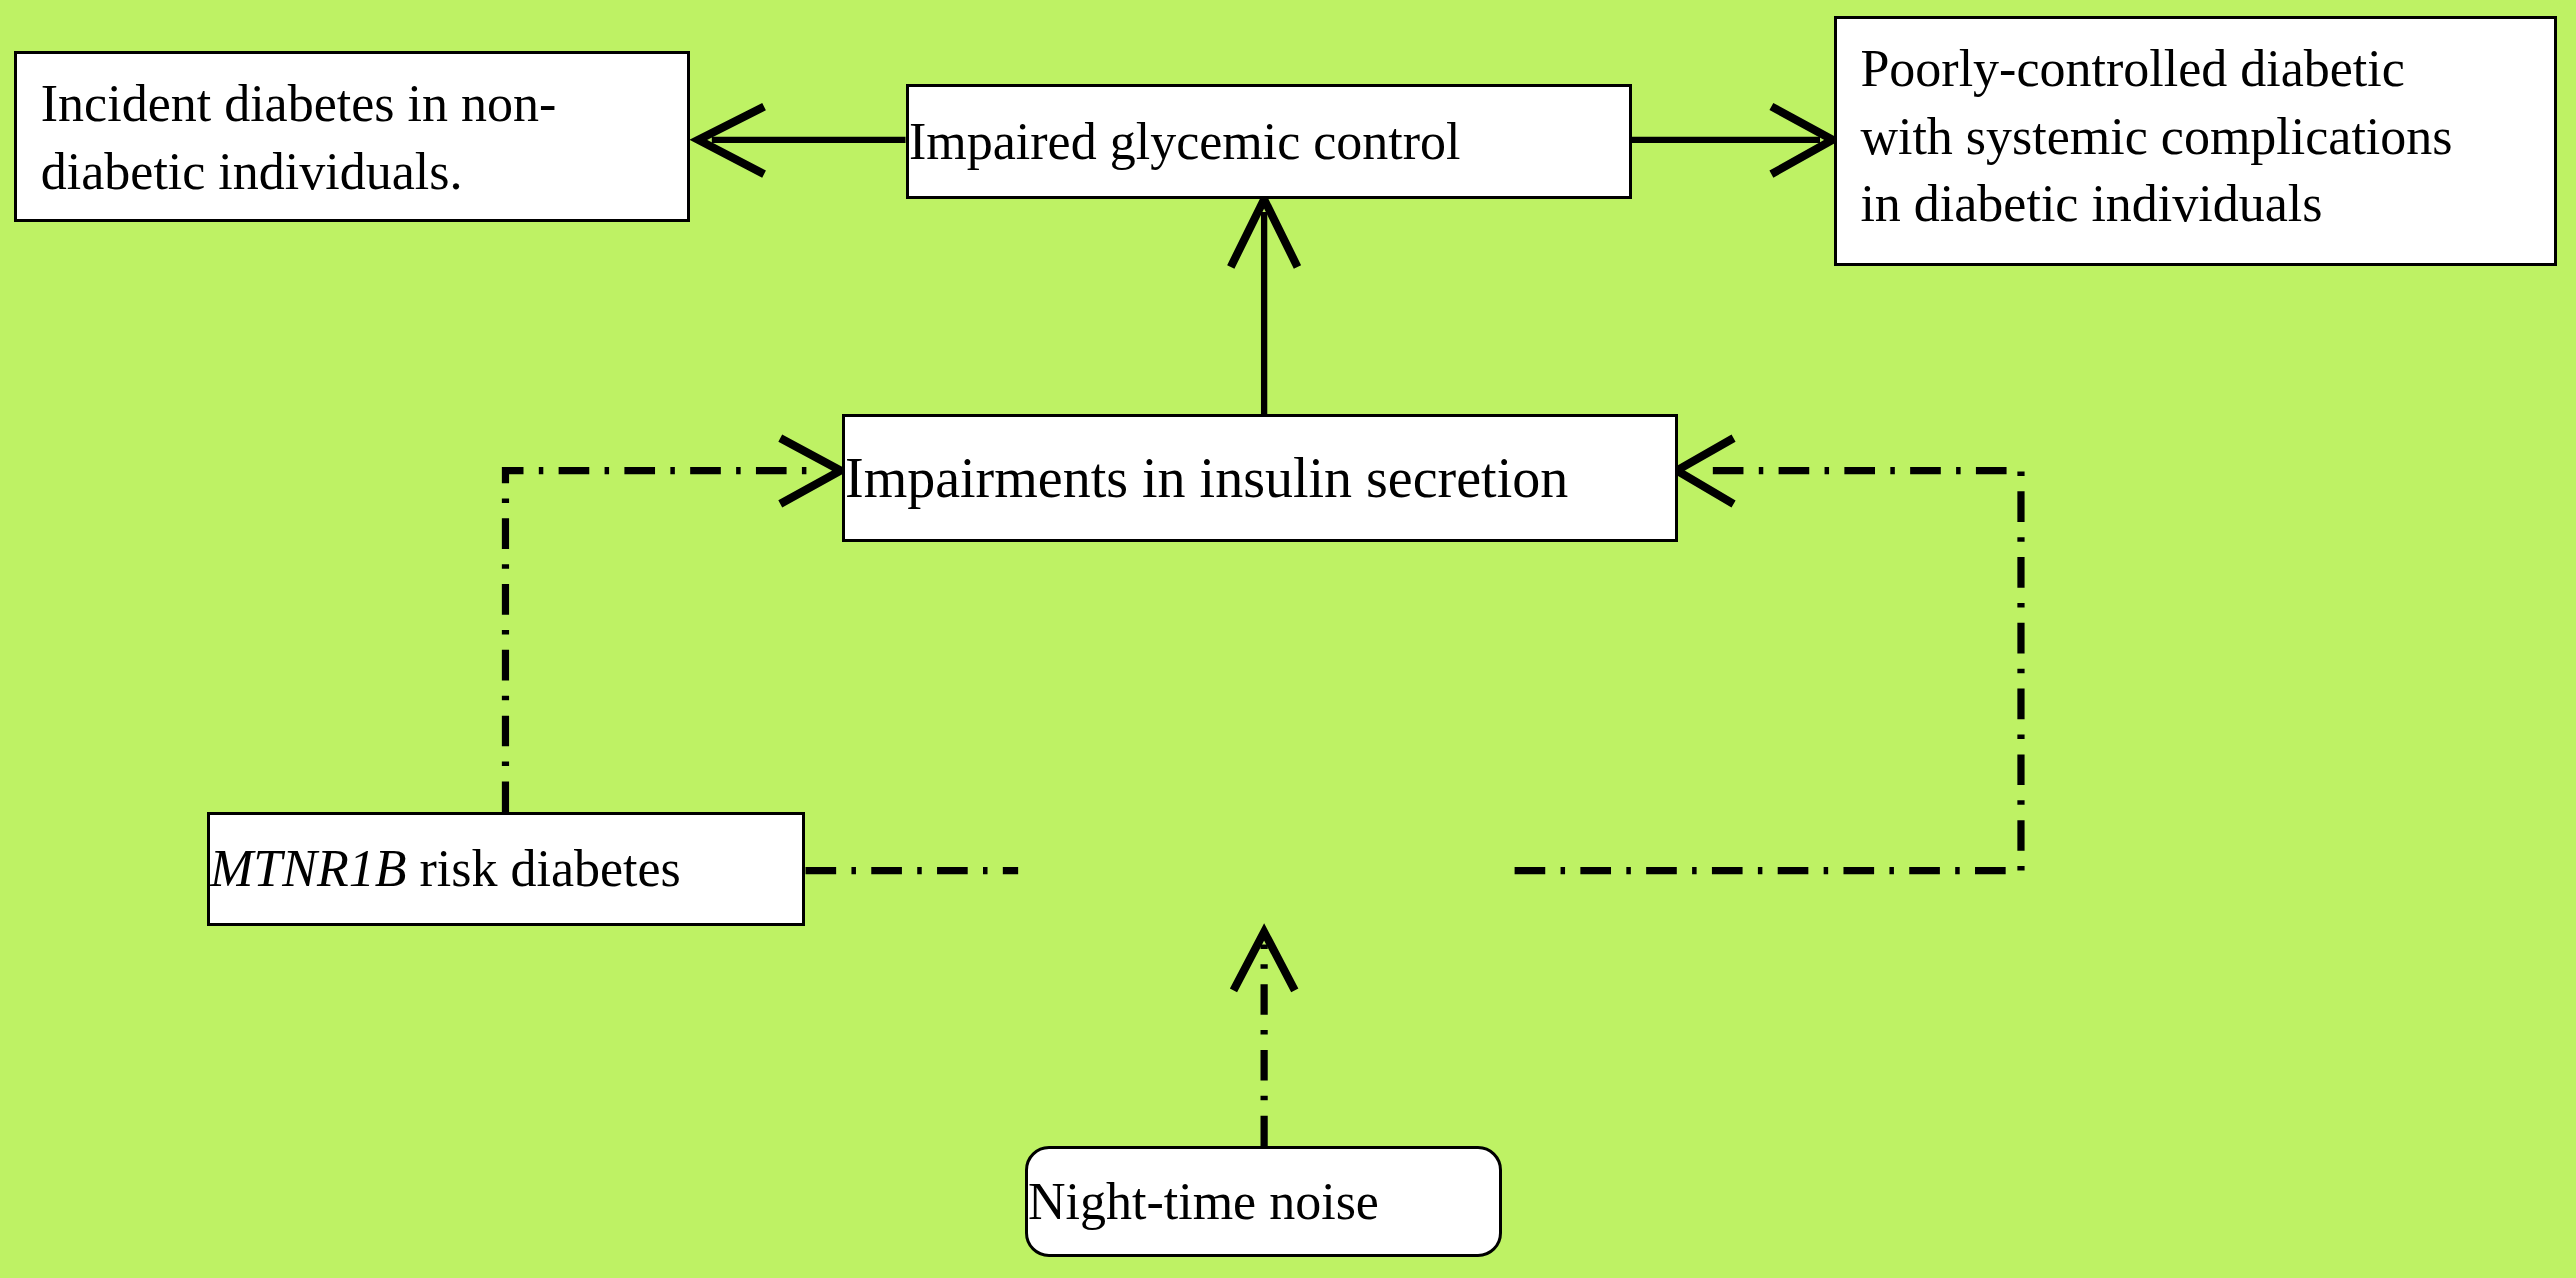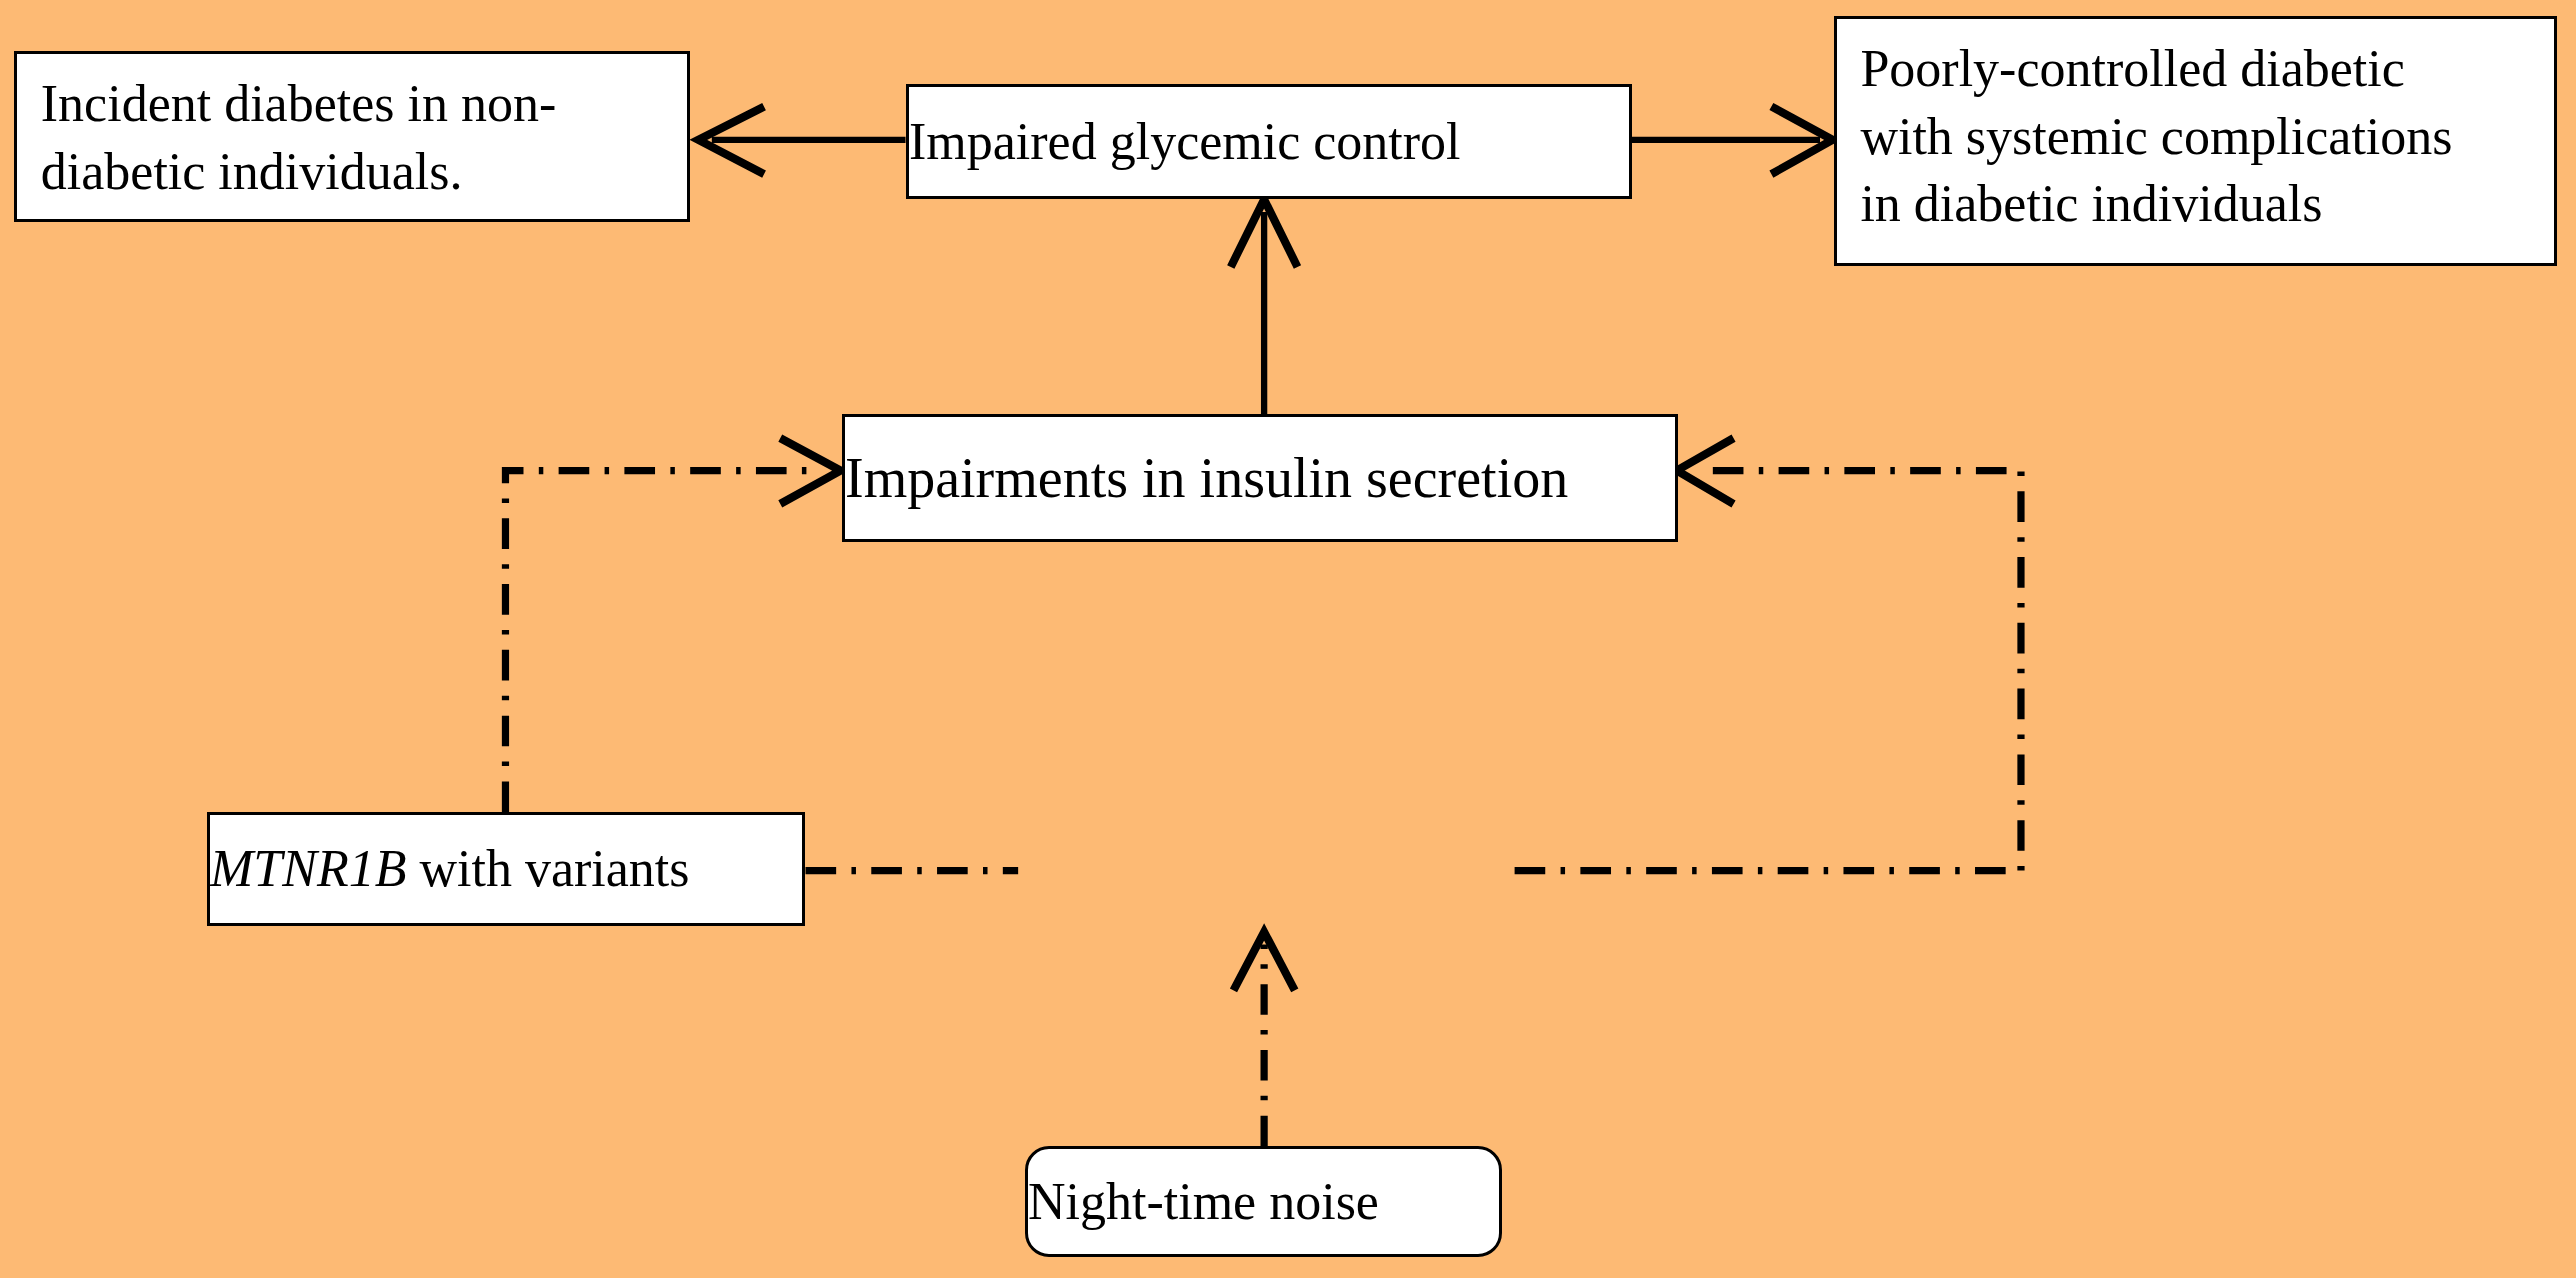--- a/index.html
+++ b/index.html
@@ -4,21 +4,21 @@
 <style>
   html, body {
     margin: 0;
     padding: 0;
     background: #ffffff;
   }
   #canvas {
     position: relative;
     width: 2576px;
     height: 1279px;
-    background: #fdba74;
+    background: #bef264;
     overflow: hidden;
     font-family: "Liberation Serif", "DejaVu Serif", serif;
   }
   .node {
     position: absolute;
     box-sizing: border-box;
     border: 3.6px solid #000000;
     background: #ffffff;
     display: flex;
     align-items: center;
@@ -125,21 +125,21 @@
 
   <div class="node left-align top-align" id="node-poorly-controlled-diabetes" style="left:1834px; top:16px; width:723px; height:250px; font-size:52px;">
     <span class="label"><span>Poorly-controlled diabetic</span><br><span>with systemic complications</span><br><span>in diabetic individuals</span></span>
   </div>
 
   <div class="node" id="node-impairments-insulin-secretion" style="left:842px; top:414px; width:836px; height:128px; font-size:56px;">
     <span class="label">Impairments in insulin secretion</span>
   </div>
 
   <div class="node" id="node-mtnr1b-risk-variants" style="left:207px; top:812px; width:598px; height:114px; font-size:52px;">
-    <span class="label"><span class="ital">MTNR1B</span><span> with variants</span></span>
+    <span class="label"><span class="ital">MTNR1B</span><span> risk diabetes</span></span>
   </div>
 
 
   <div class="node" id="node-night-time-noise" style="left:1025px; top:1146px; width:477px; height:111px; font-size:52px;border-radius:24px;">
     <span class="label">Night-time noise</span>
   </div>
 
 </div>
 
 

